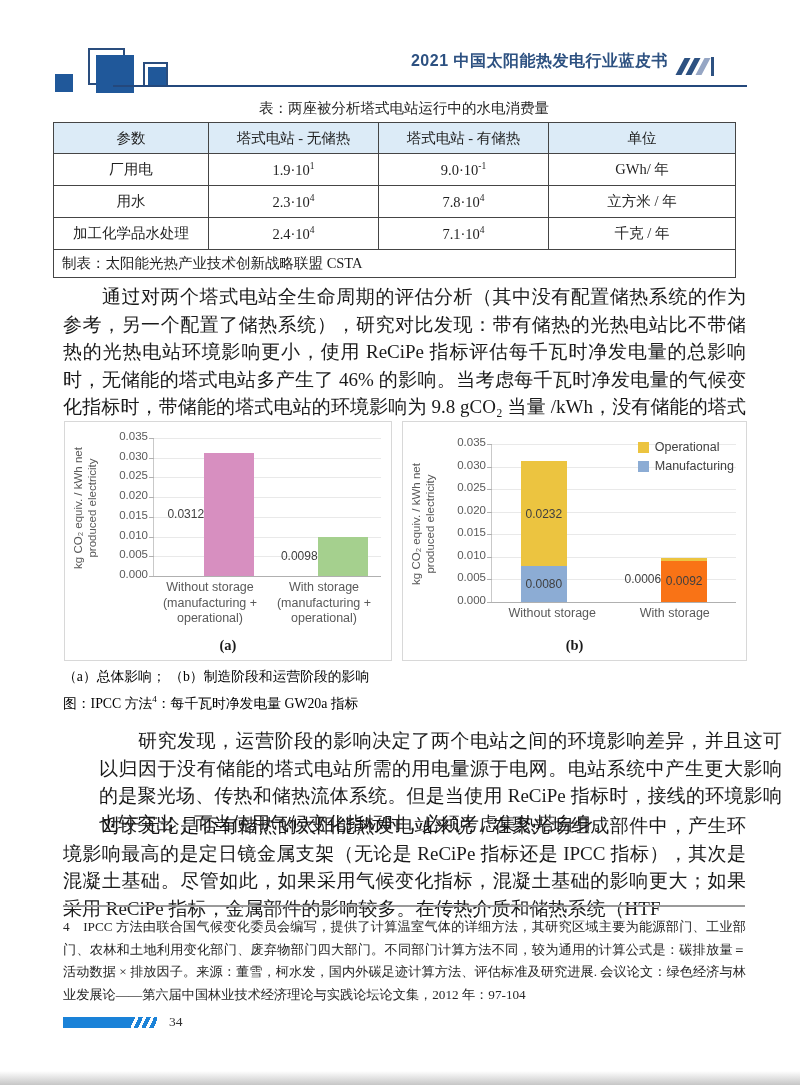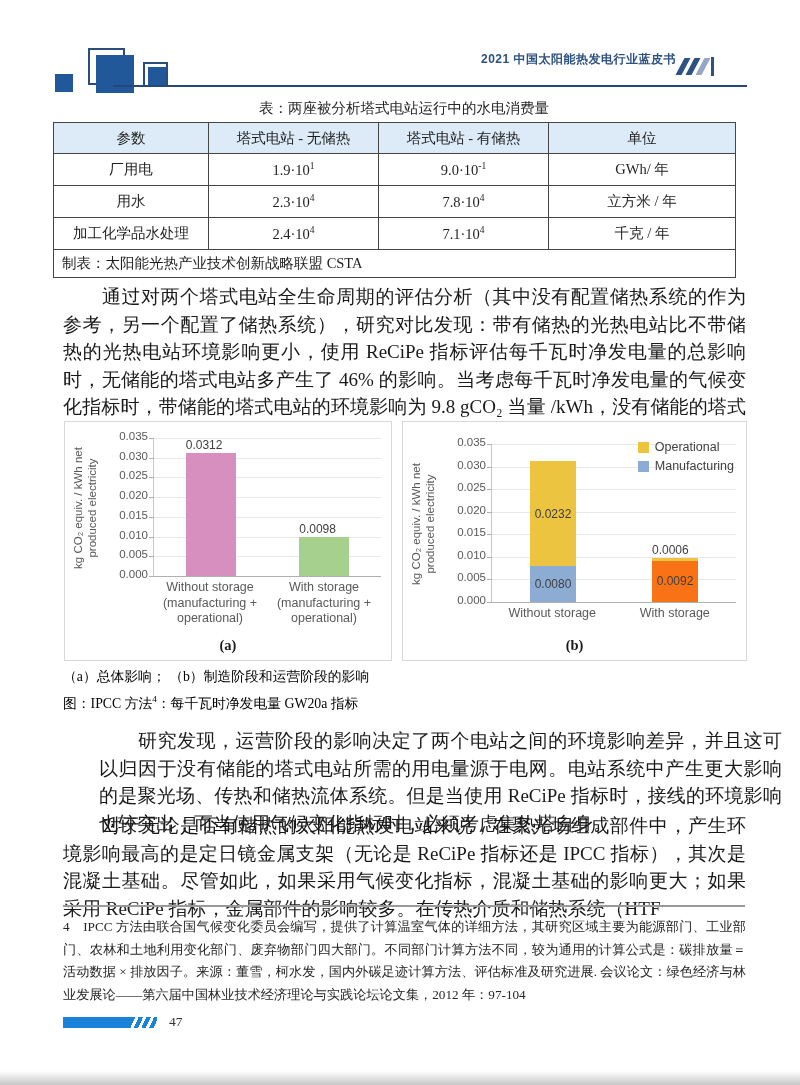--- a/index.html
+++ b/index.html
@@ -9,22 +9,22 @@
   
   .logo{position:absolute;top:47px;left:55px;width:120px;height:48px;}
   .logo .sq{position:absolute;background:#20589a;}
   .logo .sq-outline{position:absolute;background:#fff;border:2px solid #2a4d7e;}
   .sq1{left:0;top:27px;width:18px;height:18px;}
   .sq2o{left:33px;top:1px;width:33px;height:33px;}
   .sq2{left:41px;top:8px;width:38px;height:38px;}
   .sq3o{left:88px;top:15px;width:21px;height:21px;}
   .sq3{left:93px;top:20px;width:18px;height:18px;}
   .header-rule{position:absolute;top:85px;left:113px;width:634px;height:2px;background:#24487c;}
-  .header-title{position:absolute;top:51px;left:8px;width:668px;text-align:right;
-      font-family:"Liberation Sans",sans-serif;font-weight:bold;font-size:12px;color:#2d5181;letter-spacing:.5px;}
+  .header-title{position:absolute;top:51px;left:0;width:668px;text-align:right;
+      font-family:"Liberation Sans",sans-serif;font-weight:bold;font-size:16px;color:#2d5181;letter-spacing:.5px;}
   .header-stripes{position:absolute;top:56px;left:680px;height:20px;display:flex;align-items:center;}
   .stripe{display:inline-block;width:6px;height:17px;background:#2d5181;transform:skewX(-28deg);margin-right:4px;}
   .stripe.light{background:#96a6c4;}
   .stripe-vbar{display:inline-block;width:3px;height:19px;background:#2d5181;margin-left:1px;}
 
   
   .table-caption{position:absolute;top:99px;left:63px;width:682px;text-align:center;font-size:14.5px;color:#262626;}
   .data-table{position:absolute;top:122px;left:53px;width:682px;border-collapse:collapse;
       table-layout:fixed;font-size:14.5px;color:#1f1f1f;}
   .data-table th,.data-table td{border:1px solid #454545;text-align:center;padding:0;font-weight:normal;}
@@ -52,21 +52,21 @@
   .gridline{position:absolute;left:0;right:0;height:1px;background:#e9e9e9;}
   .ytick{position:absolute;left:-50px;width:44px;text-align:right;font-size:11.5px;color:#595959;}
   .ytickmark{position:absolute;left:-5px;width:5px;height:1px;background:#b0b0b0;}
   .ylabel{position:absolute;left:4px;width:34px;}
   .panel-a .ylabel{top:8px;height:155px;}
   .panel-b .ylabel{top:14px;height:175px;}
   .ylabel span{position:absolute;left:50%;top:50%;width:150px;
       transform:translate(-50%,-50%) rotate(-90deg);text-align:center;
       font-size:11.5px;line-height:1.2;color:#595959;display:block;}
   .bars{position:absolute;left:0;right:0;top:0;bottom:0;display:flex;justify-content:space-around;align-items:flex-end;}
-  .bar-wrap{display:flex;flex-direction:column;align-items:flex-start;}
+  .bar-wrap{display:flex;flex-direction:row;align-items:center;}
   .bar-label{font-size:12px;color:#3f3f3f;margin-bottom:1px;white-space:nowrap;}
   .bar{width:50px;}
   .stack{display:flex;flex-direction:column;}
   .seg{width:46px;display:flex;align-items:center;justify-content:center;
        font-size:12px;color:#3f3f3f;overflow:visible;white-space:nowrap;}
   .legend{position:absolute;top:-4px;right:2px;}
   .legend-row{display:flex;align-items:center;margin-bottom:5px;}
   .legend-marker{width:11px;height:11px;margin-right:6px;flex:0 0 auto;}
   .legend-row span{font-size:12.5px;color:#404040;white-space:nowrap;}
   .xlabels{position:absolute;left:88px;right:10px;display:flex;justify-content:space-around;}
@@ -276,17 +276,17 @@
 
   <p class="para" id="para2">研究发现，运营阶段的影响决定了两个电站之间的环境影响差异，并且这可以归因于没有储能的塔式电站所需的用电量源于电网。电站系统中产生更大影响的是聚光场、传热和储热流体系统。但是当使用 ReCiPe 指标时，接线的环境影响也较突出；而当使用气候变化指标时，必须考虑集热塔自身。</p>
   <p class="para" id="para3">对于无论是否有储热的太阳能热发电站来说，在聚光场组成部件中，产生环境影响最高的是定日镜金属支架（无论是 ReCiPe 指标还是 IPCC 指标），其次是混凝土基础。尽管如此，如果采用气候变化指标，混凝土基础的影响更大；如果采用 ReCiPe 指标，金属部件的影响较多。在传热介质和储热系统（HTF</p>
 
   <div class="footnote-rule"></div>
   <div class="footnote">4　IPCC 方法由联合国气候变化委员会编写，提供了计算温室气体的详细方法，其研究区域主要为能源部门、工业部门、农林和土地利用变化部门、废弃物部门四大部门。不同部门计算方法不同，较为通用的计算公式是：碳排放量＝活动数据 × 排放因子。来源：董雪，柯水发，国内外碳足迹计算方法、评估标准及研究进展. 会议论文：绿色经济与林业发展论——第六届中国林业技术经济理论与实践论坛论文集，2012 年：97-104</div>
 
   <div class="footer">
     <div class="bar-solid"></div>
     <div class="bar-stripes"></div>
-    <span class="page-number">47</span>
+    <span class="page-number">34</span>
   </div>
 
   <div class="scan-edge"></div>
 </div>
 
 </body></html>

